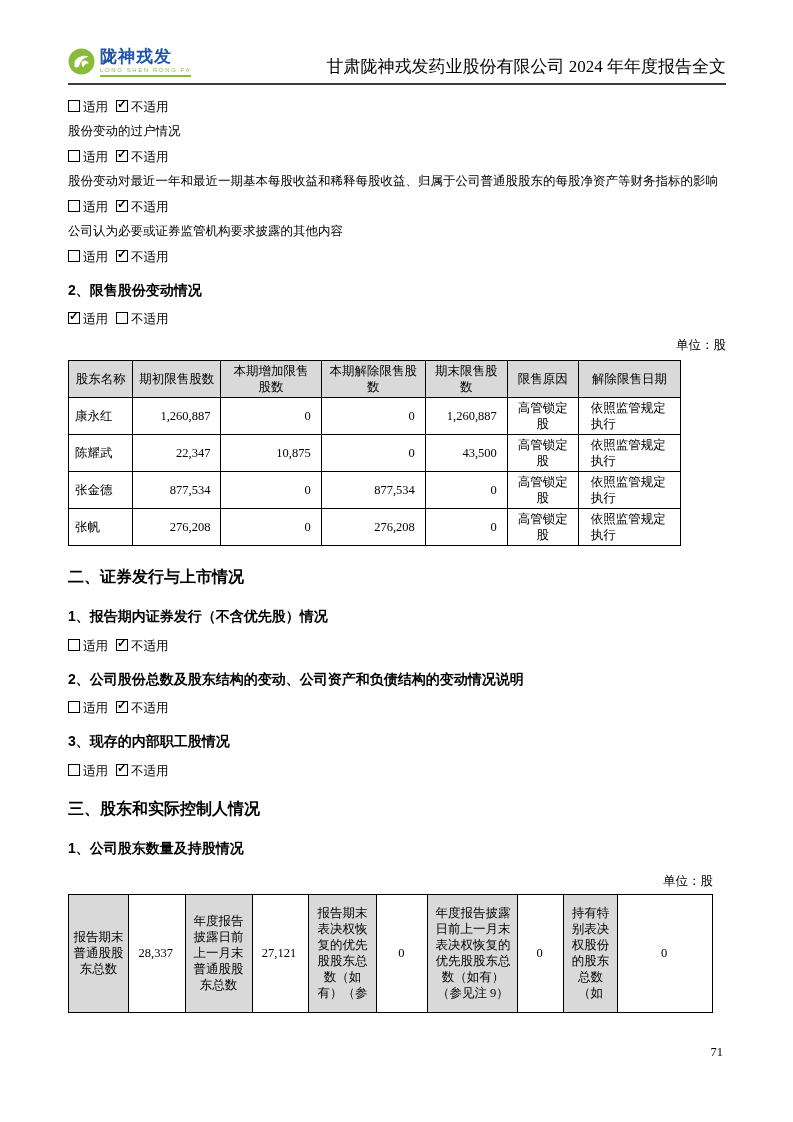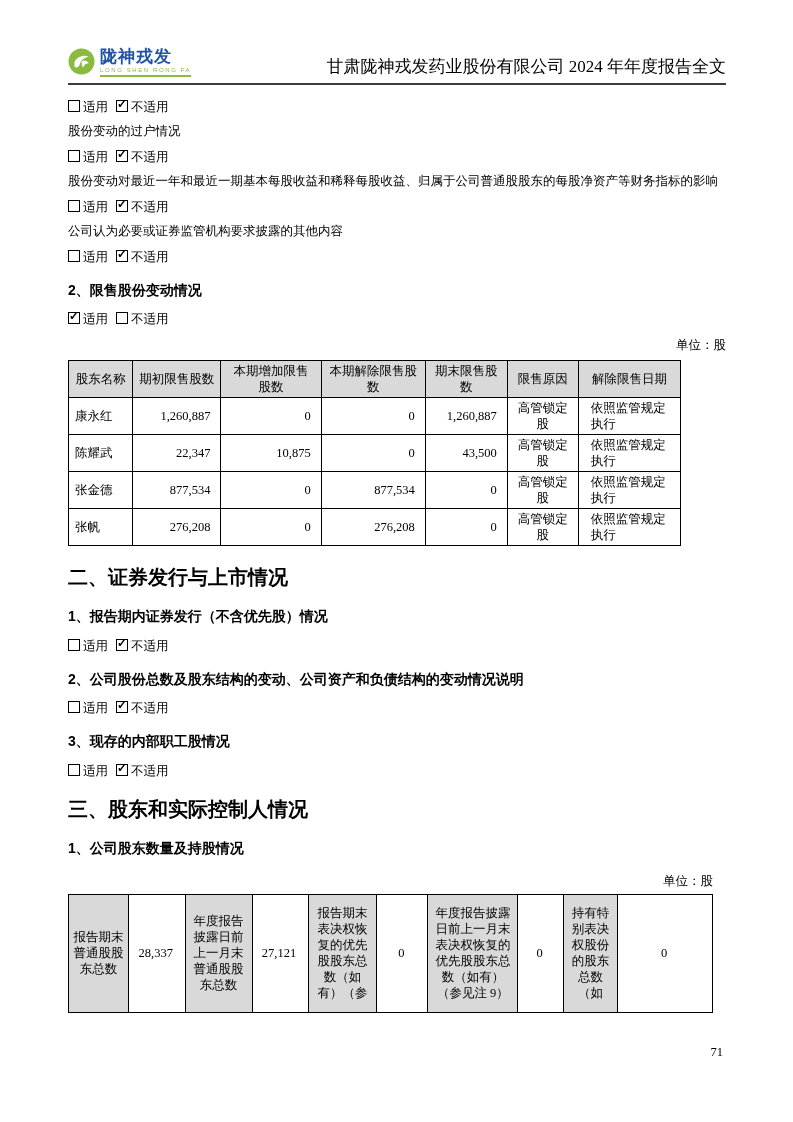--- a/index.html
+++ b/index.html
@@ -22,21 +22,21 @@
   .brand-cn { font-family:"Liberation Sans","DejaVu Sans",sans-serif; font-weight:bold;
               font-size:17px; line-height:18px; color:#2153a3; letter-spacing:1px; }
   .brand-en { font-family:"Liberation Sans","DejaVu Sans",sans-serif; font-size:6px;
               letter-spacing:1.6px; color:#8abb3f; border-bottom:2px solid #8abb3f;
               padding-bottom:1px; line-height:8px; }
   .doc-title { font-size:17px; line-height:16px; padding-bottom:2px; }
 
   
   .line  { margin:0; padding:5.5px 0; font-size:12.5px; line-height:13.5px; }
   .h-num { margin:0; font-family:"Liberation Sans","DejaVu Sans",sans-serif; font-weight:bold; }
-  .h2cn  { font-size:20px; line-height:18px; padding:13px 0 10px 0; }
+  .h2cn  { font-size:16px; line-height:18px; padding:13px 0 10px 0; }
   .h3cn  { font-size:14px; line-height:16px; padding:12px 0 9px 0; }
   .unit-line { font-size:12.5px; text-align:right; padding:5px 0 4px 0; margin:0;font-family:Liberation Serif, serif; }
 
   
   .chk { display:inline-block; width:10px; height:10px; border:1.2px solid #000;
          margin-right:3px; vertical-align:-1px; position:relative; background:#fff; }
   .chk.checked::after { content:"\2713"; position:absolute; left:0px; top:-3px;
                         font-size:12px; font-weight:bold; line-height:12px; }
   .chk-label { margin-right:8px; }
 

